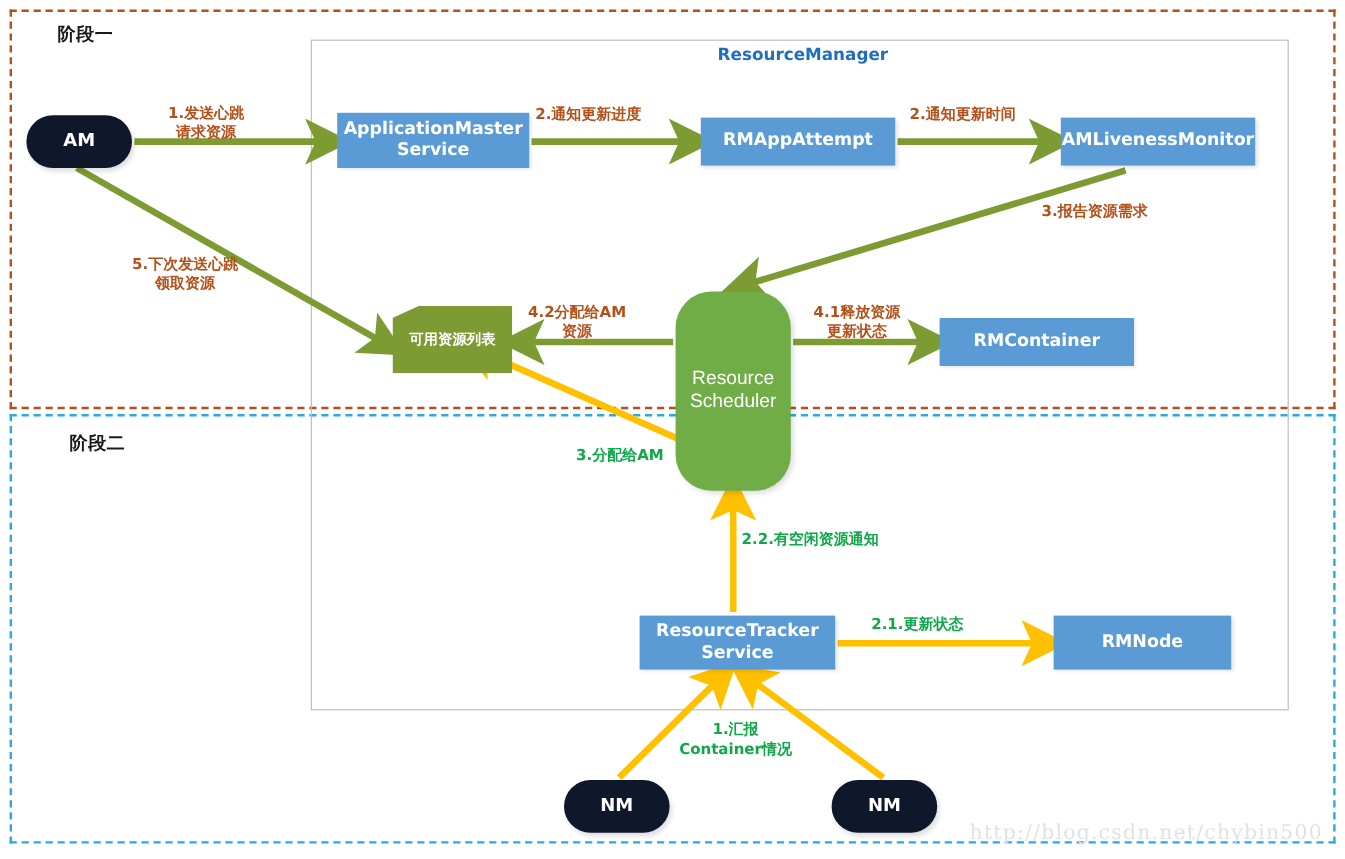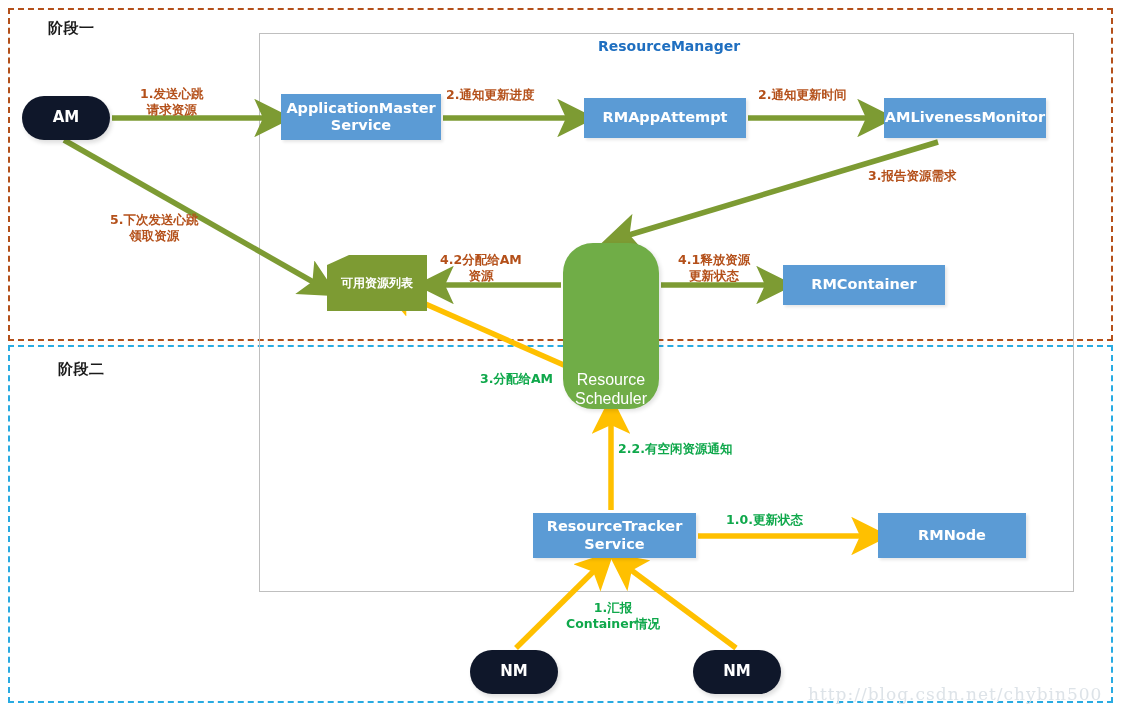--- a/index.html
+++ b/index.html
@@ -26,21 +26,21 @@
   .node{position:absolute;box-sizing:border-box;display:flex;align-items:center;
         justify-content:center;text-align:center;color:#ffffff;line-height:1.18;}
   .blue{background:#5B9BD5;font-size:14.5px;font-weight:bold;
         font-family:"DejaVu Sans","Liberation Sans",sans-serif;
         box-shadow:2px 2px 3px rgba(0,0,0,.10);}
   .gray{background:#0f172a;border-radius:22px;font-size:15px;font-weight:bold;
         font-family:"DejaVu Sans","Liberation Sans",sans-serif;
         box-shadow:2px 3px 4px rgba(0,0,0,.13);}
   .green-round{background:#70AD47;border-radius:30px;font-size:16px;font-weight:normal;
         font-family:"Liberation Sans","DejaVu Sans",sans-serif;
-        box-shadow:2px 2px 4px rgba(0,0,0,.12);justify-content:flex-end;}
+        box-shadow:2px 2px 4px rgba(0,0,0,.12);}
   .green-pent{background:#7D9B33;font-size:12px;font-weight:bold;
         font-family:"DejaVu Sans","Liberation Sans",sans-serif;
         clip-path:polygon(22% 0%,100% 0%,100% 100%,0% 100%,0% 18%);
         box-shadow:2px 2px 3px rgba(0,0,0,.10);}
 
   #n-am{left:22px;top:96px;width:88px;height:44px;}
   #n-ams{left:281px;top:94px;width:160px;height:46px;}
   #n-rmappattempt{left:584px;top:98px;width:162px;height:40px;}
   #n-amliveness{left:884px;top:98px;width:162px;height:40px;}
   #n-rmcontainer{left:783px;top:265px;width:162px;height:40px;}
@@ -147,18 +147,18 @@
   <div class="elabel brown" id="l2b">2.通知更新时间</div>
   <div class="elabel brown" id="l3">3.报告资源需求</div>
   <div class="elabel brown" id="l4-1">4.1释放资源
 更新状态</div>
   <div class="elabel brown" id="l4-2">4.2分配给AM
 资源</div>
   <div class="elabel brown" id="l5">5.下次发送心跳
 领取资源</div>
   <div class="elabel green" id="l3am">3.分配给AM</div>
   <div class="elabel green" id="l22">2.2.有空闲资源通知</div>
-  <div class="elabel green" id="l21">1.0.更新状态</div>
+  <div class="elabel green" id="l21">2.1.更新状态</div>
   <div class="elabel green" id="l1hb">1.汇报
 Container情况</div>
 
   <div id="watermark">http://blog.csdn.net/chybin500</div>
 </div>
 
 </body></html>

